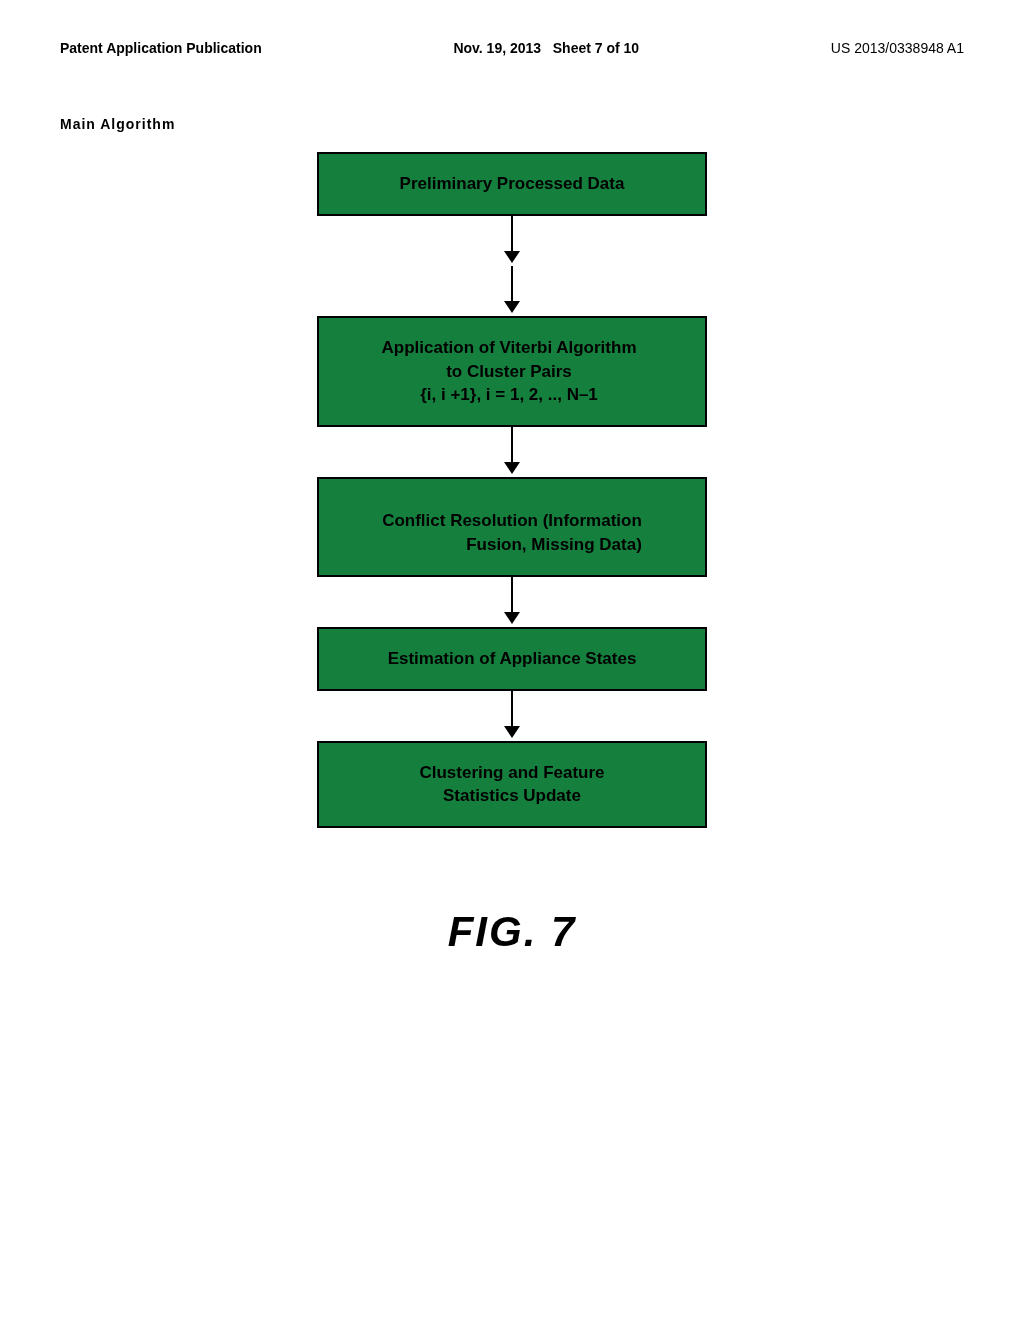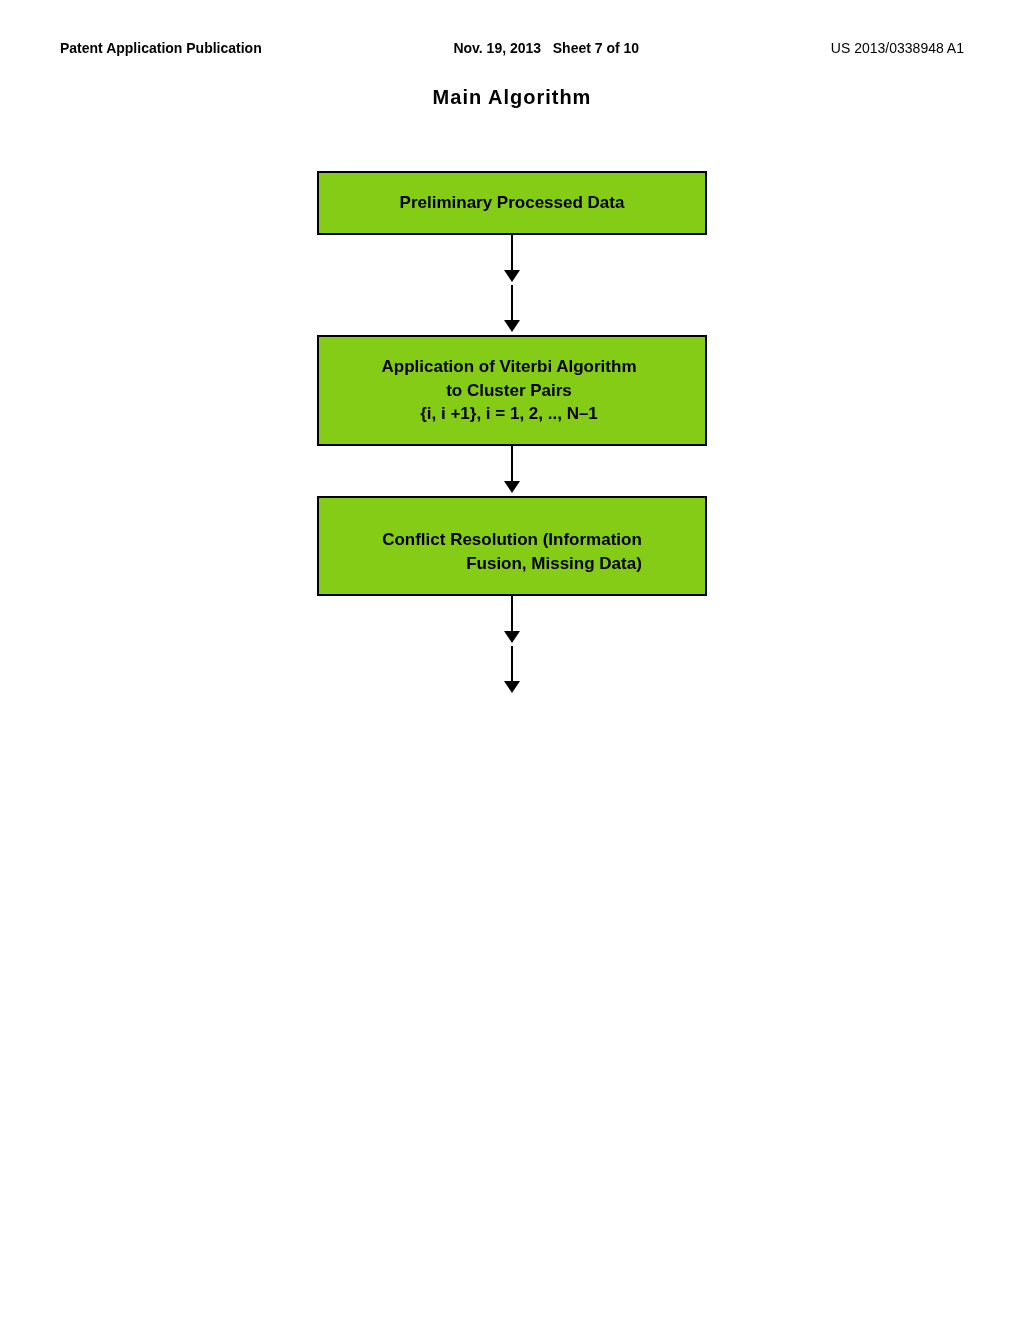--- a/index.html
+++ b/index.html
@@ -22,46 +22,46 @@
       background: #ffffff;
       padding: 40px 60px;
       position: relative;
     }
 
     
     .header {
       display: flex;
       justify-content: space-between;
       align-items: flex-end;
-      margin-bottom: 30px;
+      margin-bottom: 60px;
       font-size: 14px;
       font-weight: bold;
       font-family: Arial, Helvetica, sans-serif;
     }
 
     .header-left {
       font-weight: bold;
     }
 
     .header-center {
       text-align: center;
       font-weight: bold;
     }
 
     .header-right {
       font-weight: normal;
     }
 
     
     .main-title {
-      text-align: center;
-      font-size: 20px;
+      text-align: left;
+      font-size: 14px;
       font-weight: bold;
       font-family: Arial, Helvetica, sans-serif;
-      margin-bottom: 62px;
+      margin-bottom: 20px;
       letter-spacing: 1px;
     }
 
     
     .flowchart {
       display: flex;
       flex-direction: column;
       align-items: center;
       width: 100%;
       margin-top: 10px;
@@ -73,21 +73,21 @@
       padding: 18px 30px;
       text-align: center;
       font-family: Arial, Helvetica, sans-serif;
       font-size: 17px;
       font-weight: bold;
       width: 390px;
       min-height: 55px;
       display: flex;
       align-items: center;
       justify-content: center;
-      background: #84cc16;
+      background: #15803d;
       line-height: 1.4;
     }
 
     
     .arrow-connector {
       display: flex;
       flex-direction: column;
       align-items: center;
       height: 50px;
       position: relative;
@@ -161,23 +161,30 @@
 
     <div class="flow-box" style="min-height: 80px; flex-direction: column;">
       <div style="text-align:right;margin-top:12px;">Conflict Resolution (Information<br>Fusion, Missing Data)</div>
     </div>
 
     <div class="arrow-connector">
       <div class="arrow-line"></div>
       <div class="arrow-head"></div>
     </div>
 
+    <div class="flow-box">
+      <span>Estimation of Appliance States</span>
+    </div>
 
     <div class="arrow-connector">
       <div class="arrow-line"></div>
       <div class="arrow-head"></div>
     </div>
 
+    <div class="flow-box" style="min-height: 80px; flex-direction: column;">
+      <div style="text-align:center;">Clustering and Feature<br>Statistics Update</div>
+    </div>
 
   </div>
 
+  <div class="figure-label">FIG.  7</div>
 
 </div>
 
 </body></html>

